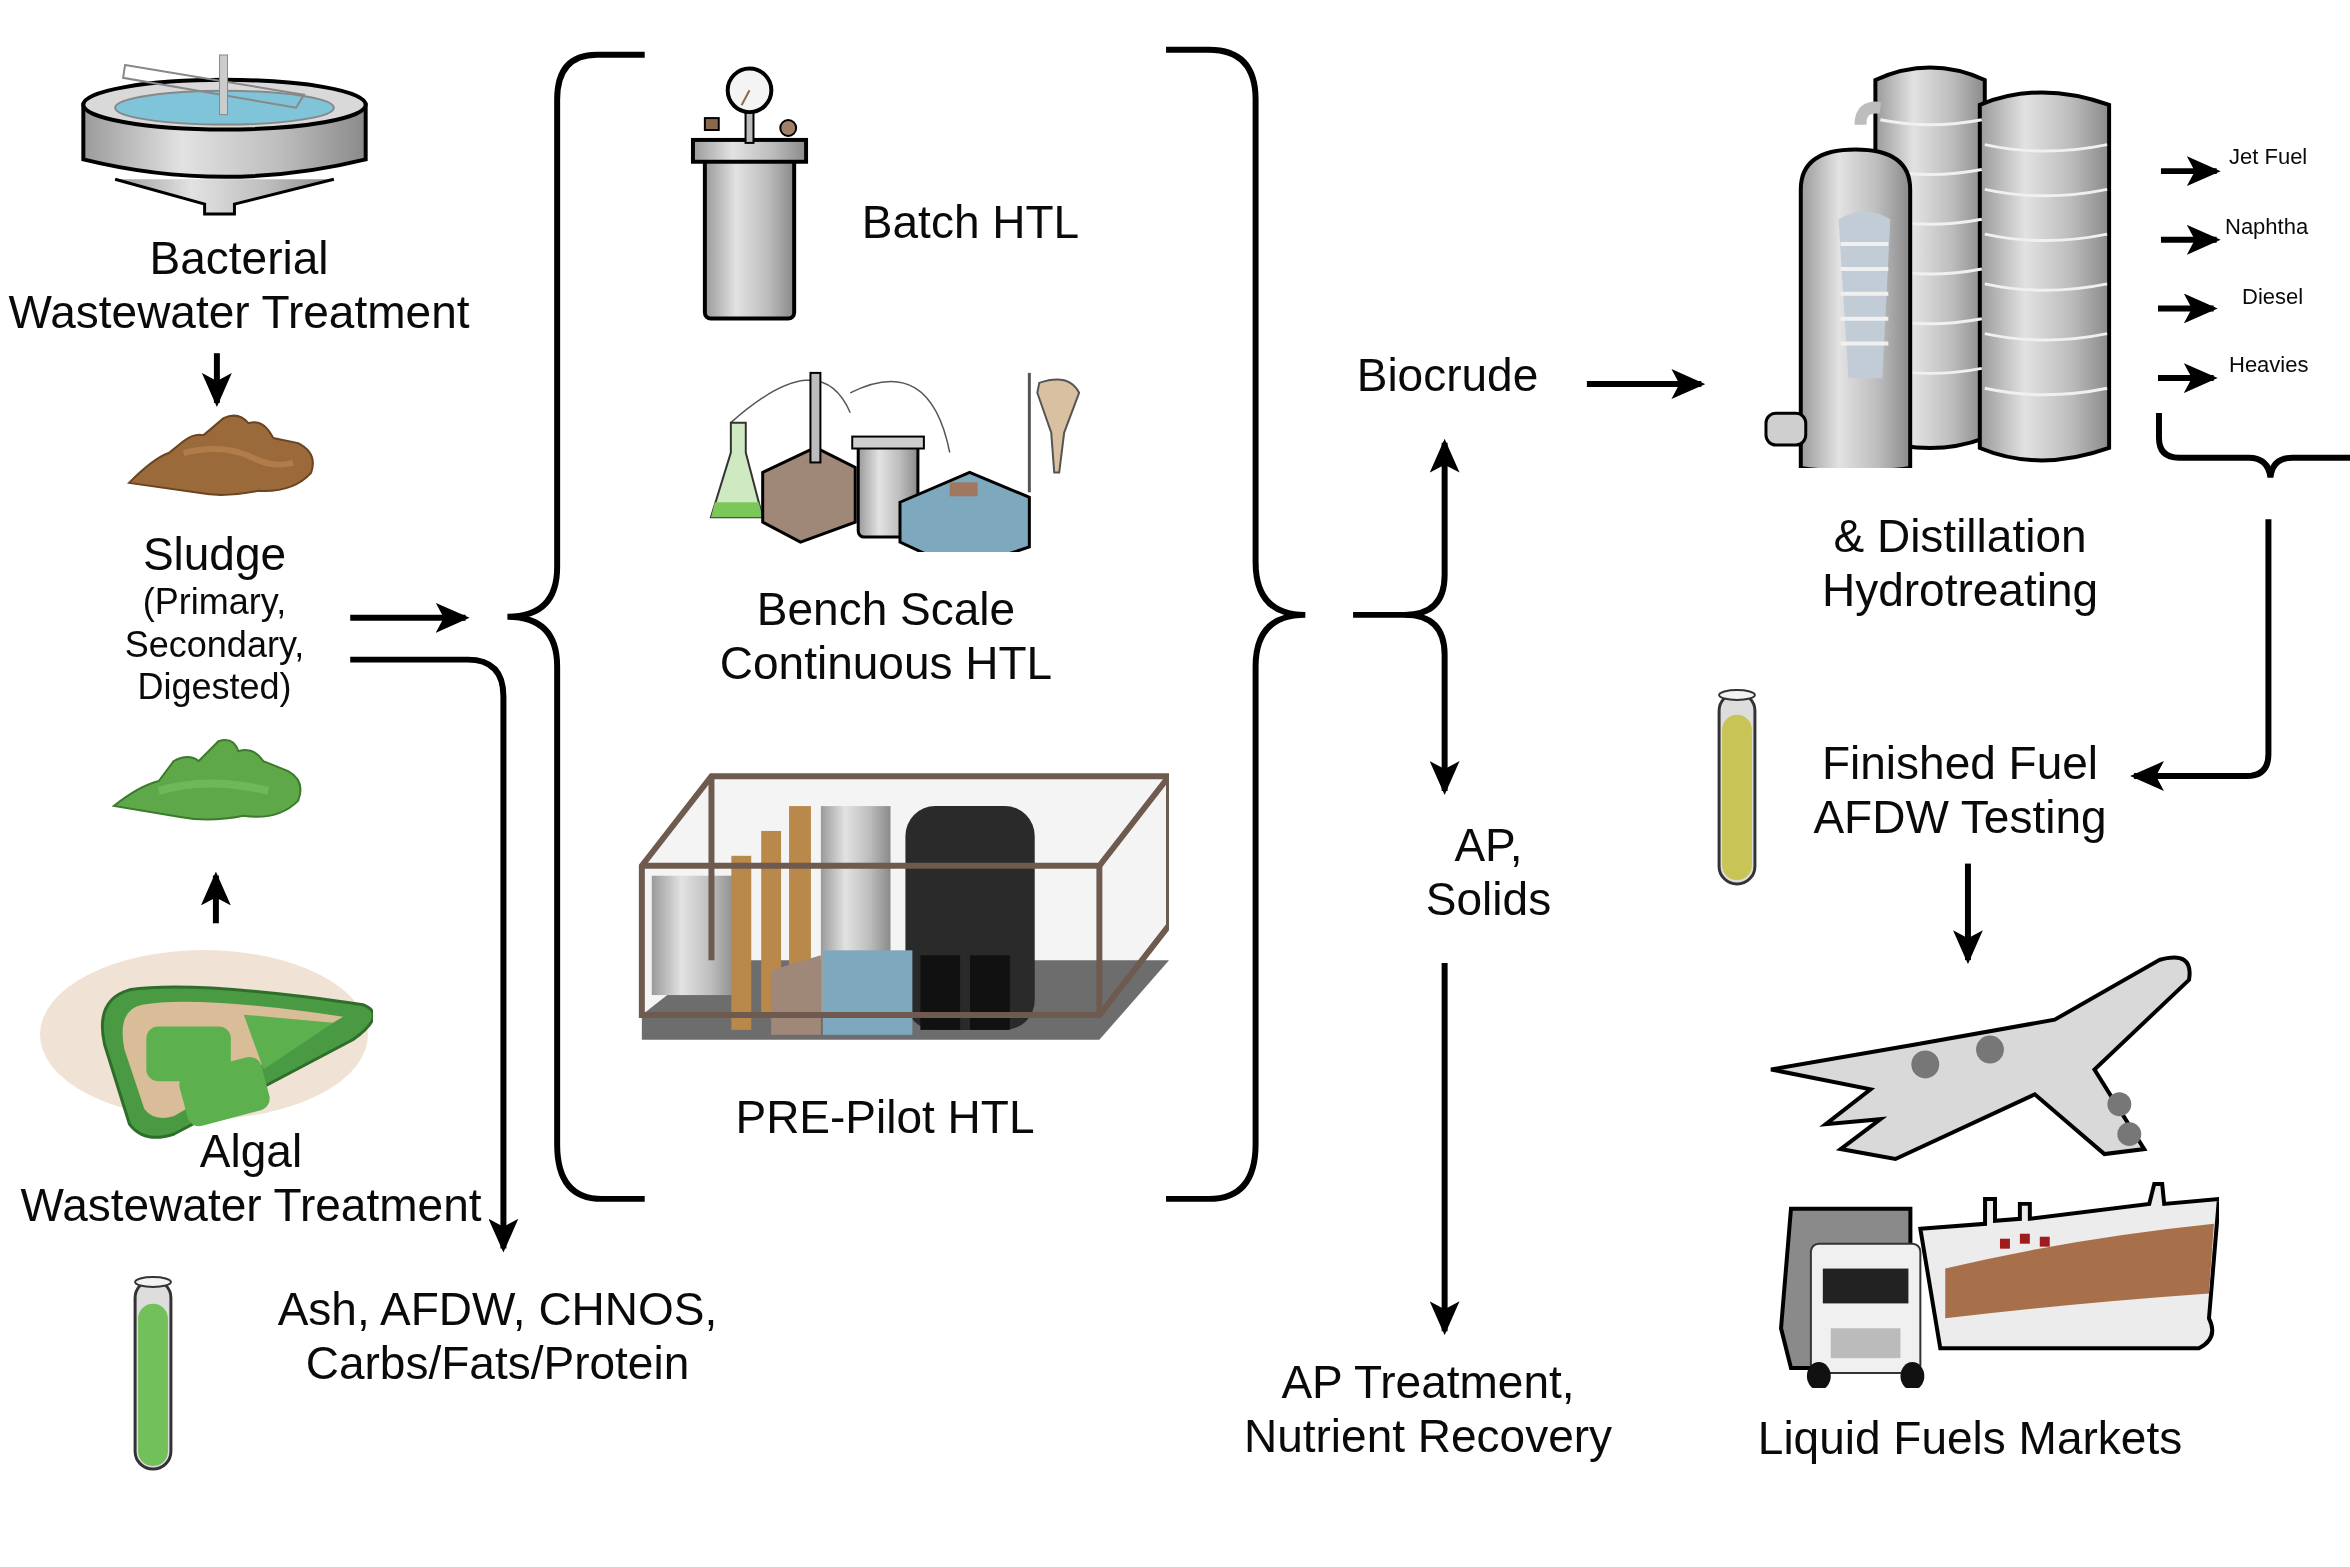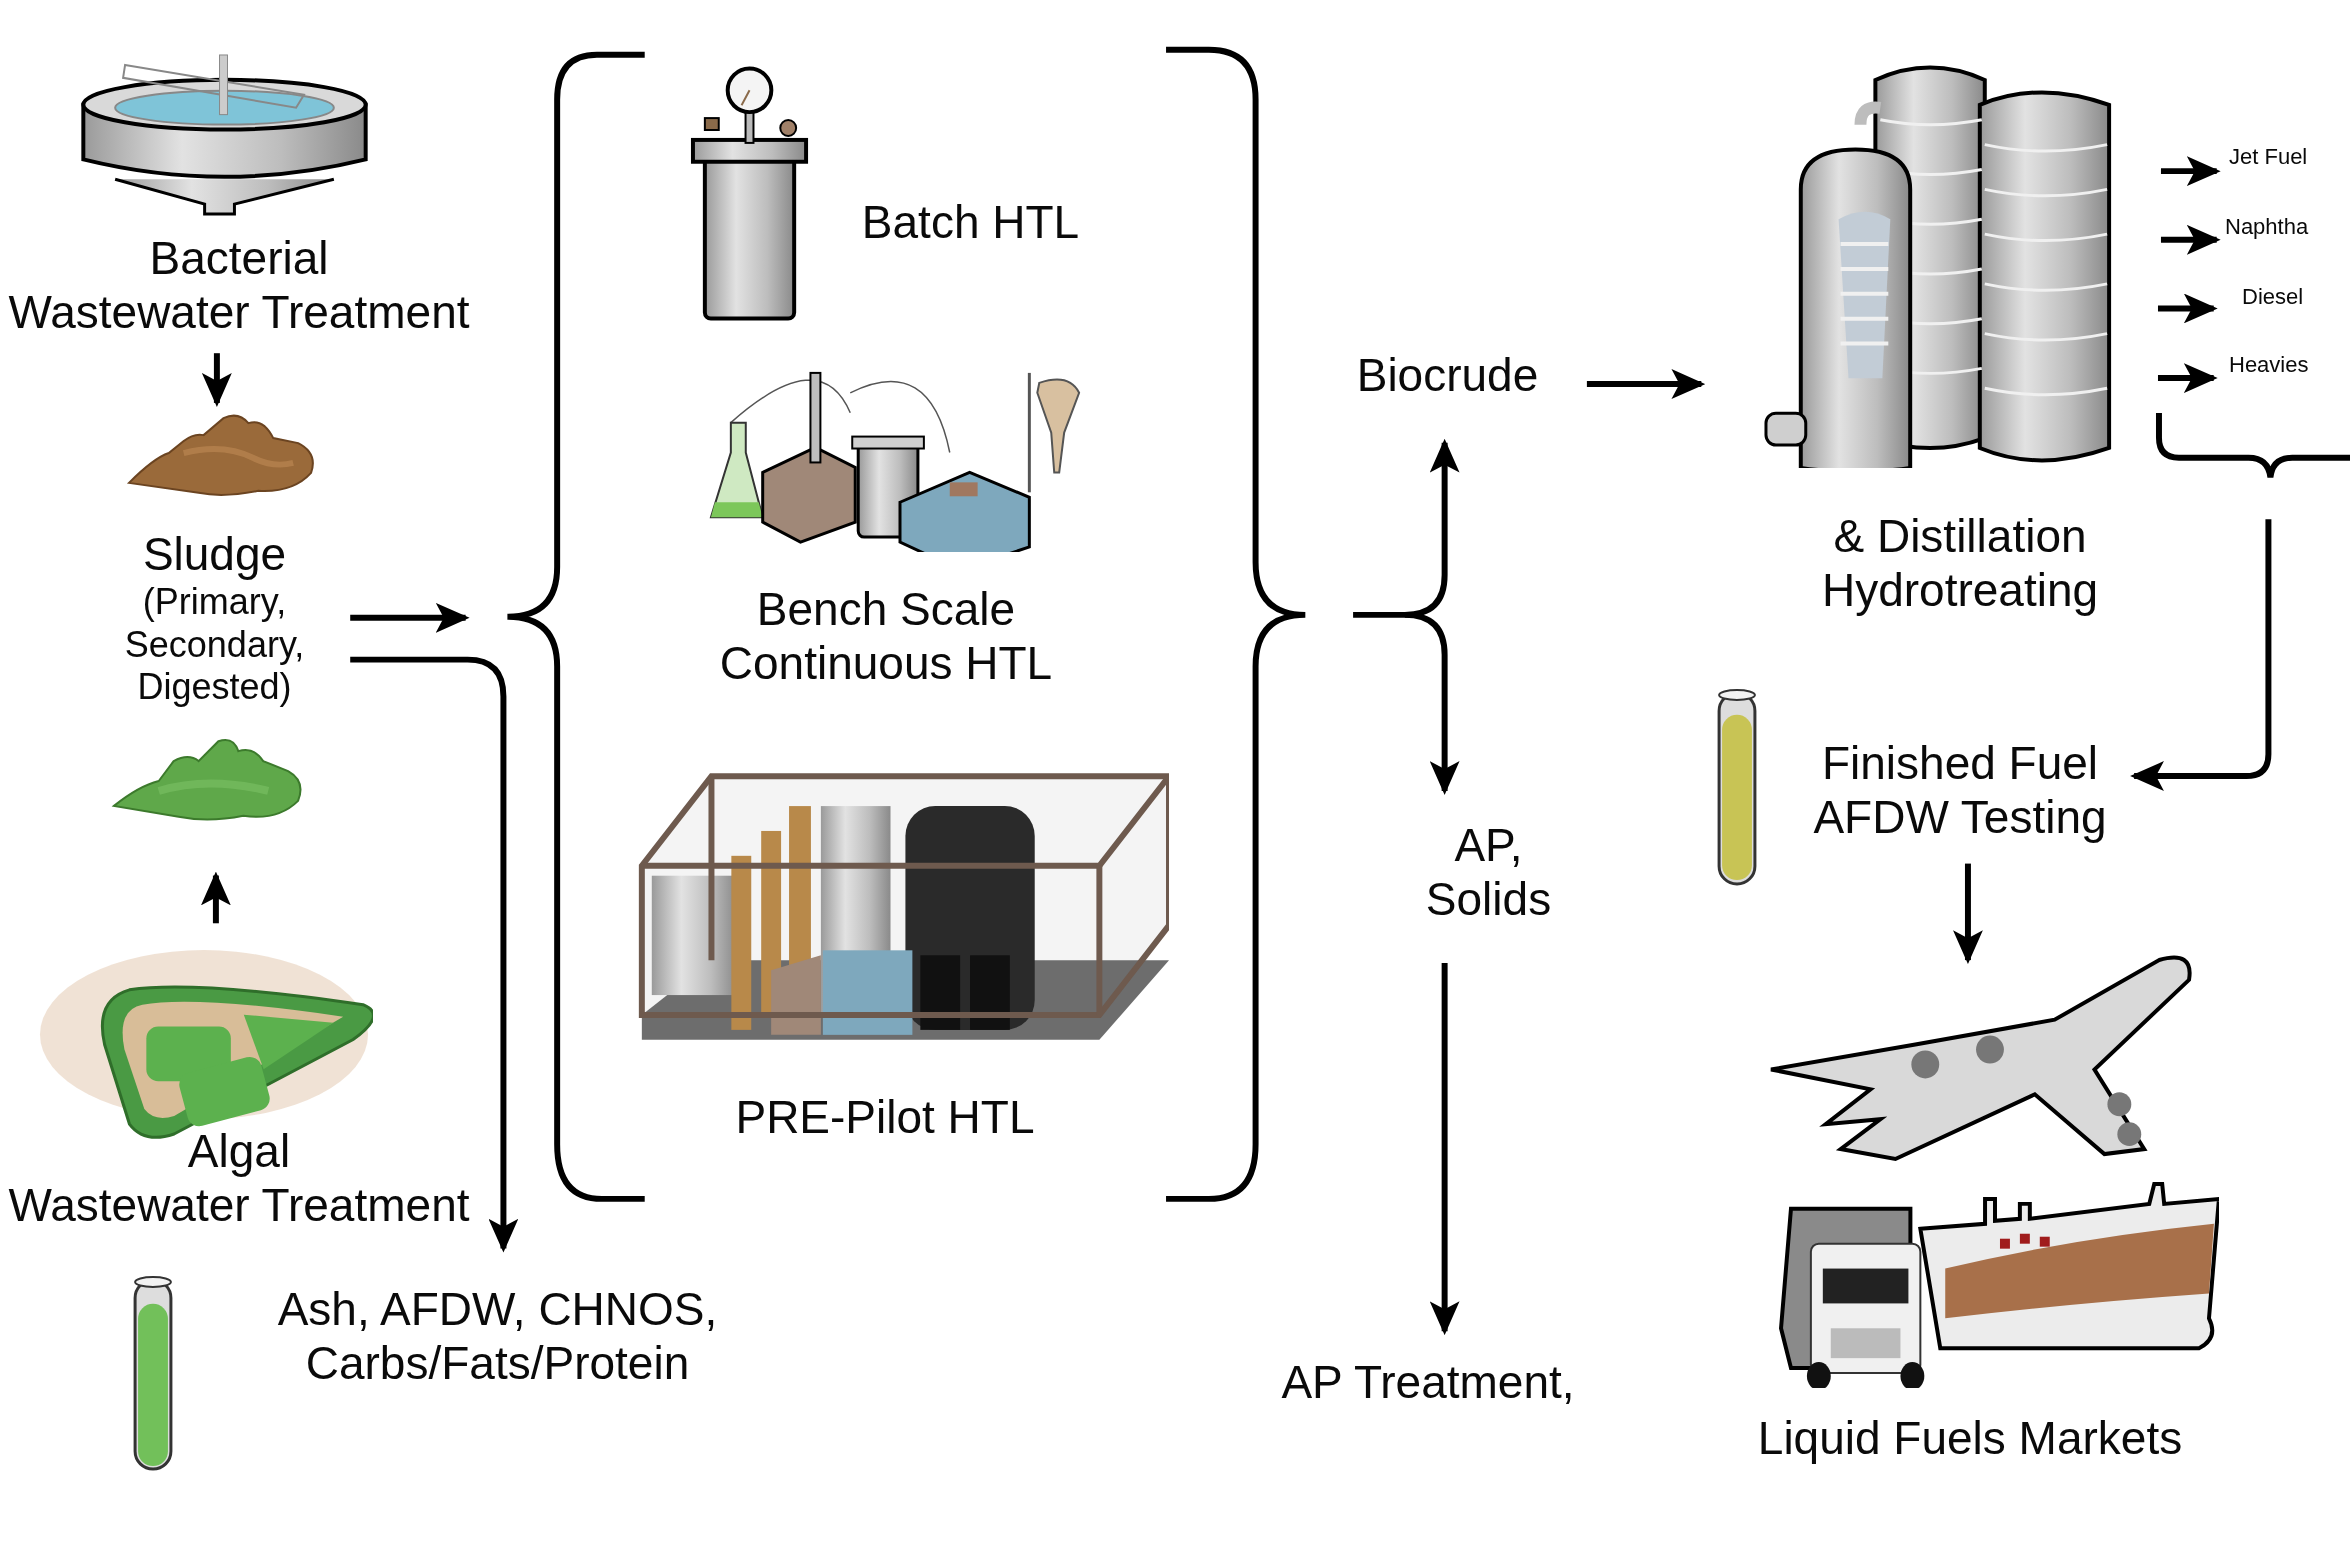--- a/index.html
+++ b/index.html
@@ -210,21 +210,21 @@
   <span>Wastewater Treatment</span>
 </div>
 
 <div class="lbl" style="left:85px;top:527px;width:259px">
   <span class="big">Sludge</span>
   <span class="sm">(Primary,</span>
   <span class="sm">Secondary,</span>
   <span class="sm">Digested)</span>
 </div>
 
-<div class="lbl big" style="left:0;top:1124px;width:478px">
+<div class="lbl big" style="left:12px;top:1124px;width:478px">
   <span>Algal</span>
   <span>Wastewater Treatment</span>
 </div>
 
 <div class="lbl big" style="left:199px;top:1282px;width:597px">
   <span>Ash, AFDW, CHNOS,</span>
   <span>Carbs/Fats/Protein</span>
 </div>
 
 <div class="lbl big" style="left:856px;top:195px;width:229px">
@@ -244,20 +244,21 @@
   <span>Biocrude</span>
 </div>
 
 <div class="lbl big" style="left:1389px;top:818px;width:199px">
   <span>AP,</span>
   <span>Solids</span>
 </div>
 
 <div class="lbl big" style="left:1214px;top:1355px;width:428px">
   <span>AP Treatment,</span>
+  <span>Nutrient Recovery</span>
 </div>
 
 <div class="lbl big" style="left:1791px;top:509px;width:338px">
   <span>&amp; Distillation</span>
   <span>Hydrotreating</span>
 </div>
 
 <div class="prod" style="left:2229px;top:144px">Jet Fuel</div>
 <div class="prod" style="left:2225px;top:214px">Naphtha</div>
 <div class="prod" style="left:2242px;top:284px">Diesel</div>

